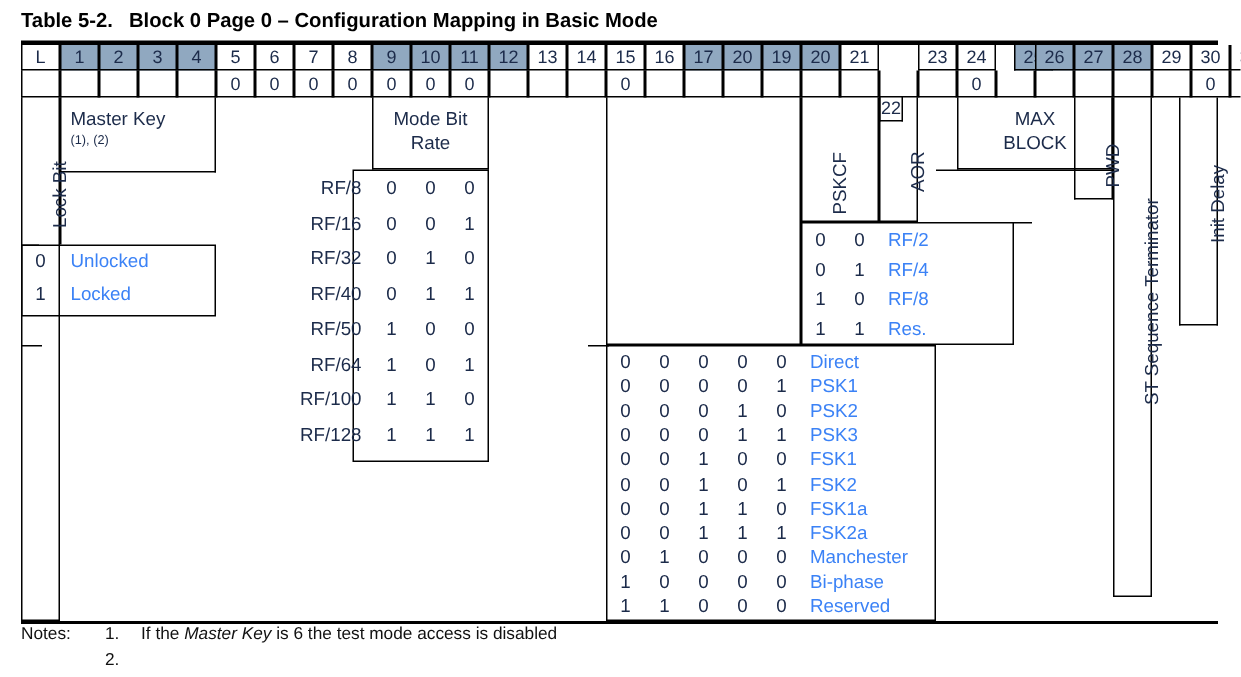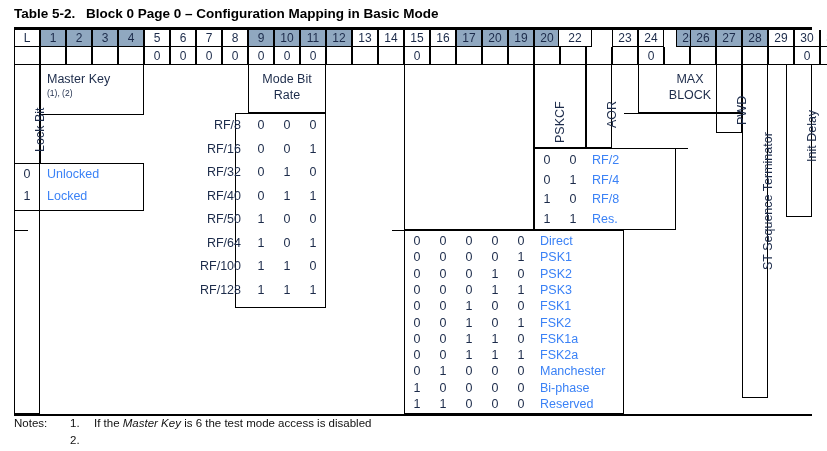--- a/index.html
+++ b/index.html
@@ -109,21 +109,21 @@
         <div class="hdr blue" style="left: 442px; width: 26px;">17</div>
         <div class="dflt" style="left: 442px; width: 26px;"></div>
         <div class="hdr blue" style="left: 468px; width: 26px;">20</div>
         <div class="dflt" style="left: 468px; width: 26px;"></div>
         <div class="hdr blue" style="left: 494px; width: 26px;">19</div>
         <div class="dflt" style="left: 494px; width: 26px;"></div>
         <div class="hdr blue" style="left: 520px; width: 26px;">20</div>
         <div class="dflt" style="left: 520px; width: 26px;"></div>
         <div class="hdr white" style="left: 546px; width: 26px;">21</div>
         <div class="dflt" style="left: 546px; width: 26px;"></div>
-        <div class="hdr white" style="left: 544px; width: 34px;">22</div>
+        <div class="hdr white" style="left: 572px; width: 16px; margin-top: 34px;">22</div>
         <div class="dflt" style="left: 572px; width: 26px;"></div>
         <div class="hdr white" style="left: 598px; width: 26px;">23</div>
         <div class="dflt" style="left: 598px; width: 26px;"></div>
         <div class="hdr white" style="left: 624px; width: 26px;">24</div>
         <div class="dflt" style="left: 624px; width: 26px;">0</div>
         <div class="hdr blue" style="left: 662px; width: 26px;">25</div>
         <div class="dflt" style="left: 650px; width: 26px;"></div>
         <div class="hdr blue" style="left: 676px; width: 26px;">26</div>
         <div class="dflt" style="left: 676px; width: 26px;"></div>
         <div class="hdr blue" style="left: 702px; width: 26px;">27</div>

